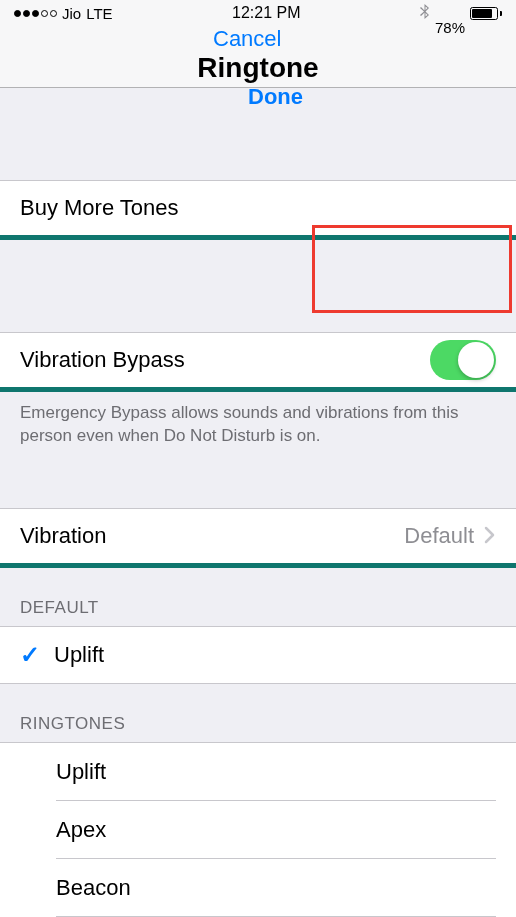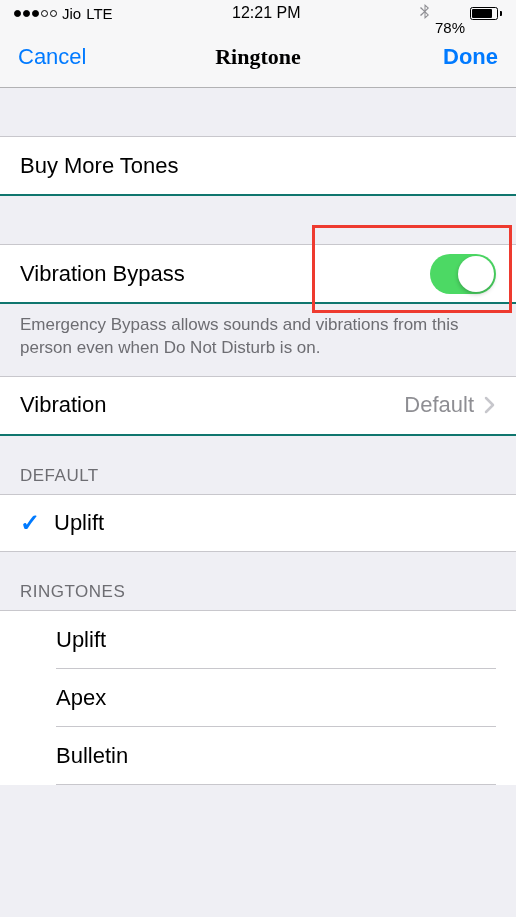--- a/index.html
+++ b/index.html
@@ -40,38 +40,40 @@
 
   
   .nav-bar {
     height: 62px;
     background: #f7f7f8;
     border-bottom: 1px solid #b2b2b4;
     display: flex;
     align-items: center;
     justify-content: space-between;
     padding: 0 18px;
+    flex-direction: column;
   }
   .nav-left, .nav-right { color: #007aff; font-size: 22px; min-width: 90px; }
   .nav-right { text-align: right; font-weight: 600; }
-  .nav-title { font-weight: 600; font-size: 22px; text-align: center; flex: 1; font-family: Liberation Serif, serif; }
+  .nav-title { font-weight: 600; font-size: 28px; text-align: center; flex: 1; }
 
   
   .group-spacer { height: 48px; }
   .group-spacer.small { height: 48px; }
 
   .cell {
     background: #fff;
     border-top: 1px solid #c8c7cc;
-    border-bottom: 2px solid #0f766e;
+    border-bottom: 5px solid #0f766e;
     min-height: 60px;
     display: flex;
     align-items: center;
     padding: 0 20px;
     font-size: 22px;
+    margin-top: 44px;
   }
   .cell .label { flex: 1; }
   .cell .value { color: #8e8e93; margin-right: 10px; }
   .chevron { color: #c7c7cc; font-size: 26px; }
 
   
   .toggle {
     width: 66px; height: 40px; background: #4cd964; border-radius: 20px; position: relative;
   }
   .toggle-knob {
@@ -209,19 +211,22 @@
 
   <div class="section-header">RINGTONES</div>
   <div class="rt-list">
     <div class="rt-row">
         <span>Uplift</span>
       </div>
     <div class="rt-row">
         <span>Apex</span>
       </div>
     <div class="rt-row">
+        <span>Beacon</span>
+      </div>
+    <div class="rt-row">
         <span>Bulletin</span>
       </div>
   </div>
 
   <div class="highlight-box" style="left:312px; top:225px; width:200px; height:88px;"></div>
 
 </div>
 
 </body></html>

